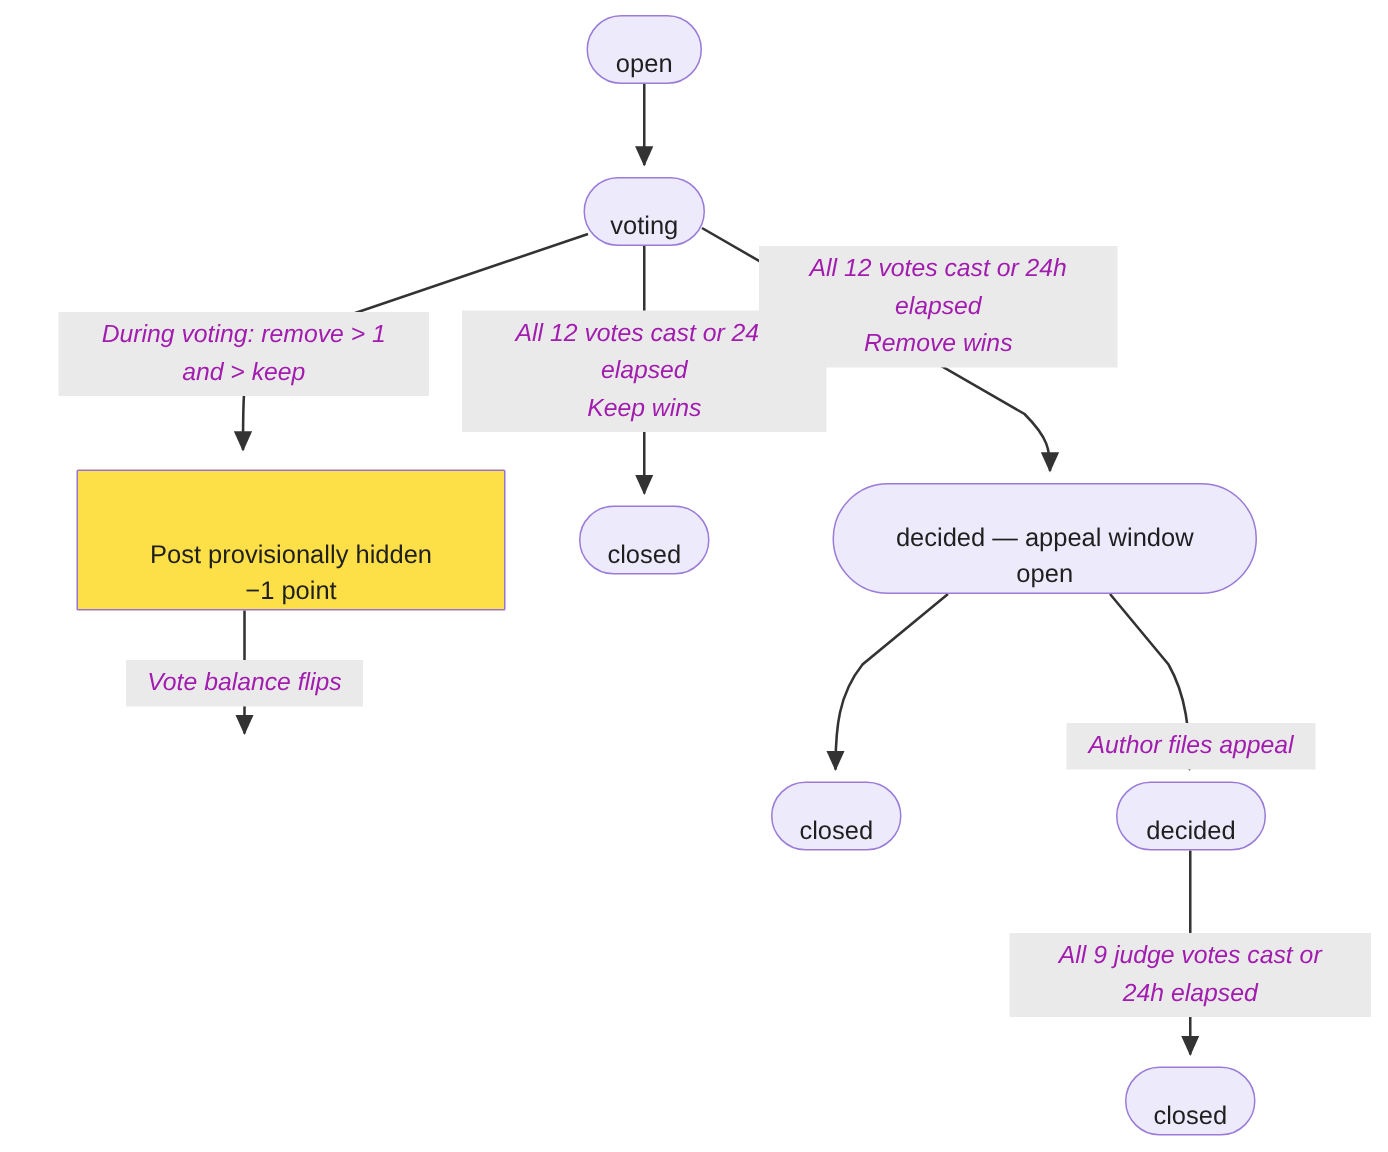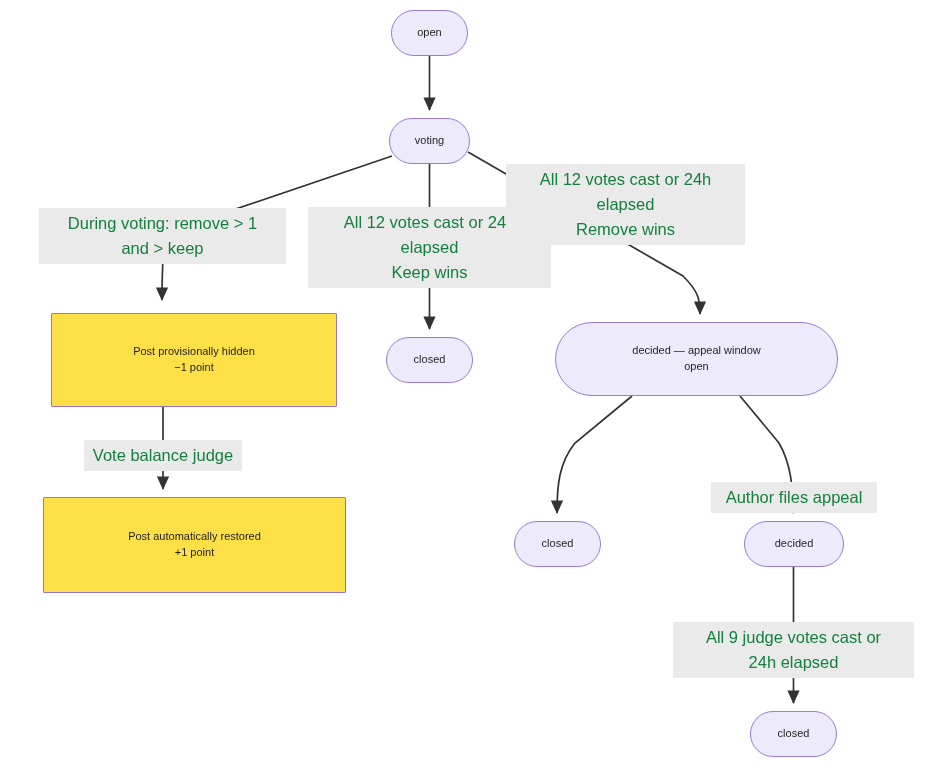--- a/index.html
+++ b/index.html
@@ -23,25 +23,25 @@
     left: 0;
     top: 0;
     width: 925px;
     height: 768px;
     z-index: 1;
   }
   .node {
     position: absolute;
     box-sizing: border-box;
     display: flex;
-    align-items: center;
+    align-items: flex-end;
     justify-content: center;
     text-align: center;
     color: #1f1f1f;
-    font-size: 11px;
+    font-size: 17px;
     line-height: 1.42;
     background: #ECEAFB;
     border: 1.6px solid #9A7BD8;
     z-index: 3;
   }
   .node.stadium {
     border-radius: 999px;
   }
   .node.rect {
     border-radius: 1px;
@@ -50,27 +50,28 @@
     margin-left: 31px;
   }
   .node-text {
     padding: 0 12px;
     white-space: pre-line;
   }
   .edge-label {
     position: absolute;
     box-sizing: border-box;
     background: #EAEAEA;
-    color: #15803d;
+    color: #a21caf;
     font-size: 16.5px;
     line-height: 1.52;
     text-align: center;
     padding: 3px 8px;
     white-space: pre-line;
     z-index: 2;
+    font-style: italic;
   }
   
   .edge-label.under {
     z-index: 2;
   }
   .edge-label.over {
     z-index: 4;
   }
 </style>
 </head>
@@ -108,24 +109,20 @@
 
   <div class="node stadium" style="left:389px; top:118px; width:81px; height:46px;">
     <span class="node-text">voting</span>
   </div>
 
   <div class="node rect" style="left:20px; top:313px; width:286px; height:94px;">
     <span class="node-text">Post provisionally hidden
 −1 point</span>
   </div>
 
-  <div class="node rect" style="left:12px; top:497px; width:303px; height:96px;">
-    <span class="node-text">Post automatically restored
-+1 point</span>
-  </div>
 
   <div class="node stadium" style="left:386px; top:337px; width:87px; height:46px;">
     <span class="node-text">closed</span>
   </div>
 
   <div class="node stadium" style="left:555px; top:322px; width:283px; height:74px;">
     <span class="node-text">decided — appeal window
 open</span>
   </div>
 
@@ -145,21 +142,21 @@
 elapsed
 Keep wins</div>
 
   <div class="edge-label over" style="left:39px; top:208px; width:247px;">During voting: remove &gt; 1
 and &gt; keep</div>
 
   <div class="edge-label over" style="left:506px; top:164px; width:239px;">All 12 votes cast or 24h
 elapsed
 Remove wins</div>
 
-  <div class="edge-label over" style="left:84px; top:440px; width:158px;">Vote balance judge</div>
+  <div class="edge-label over" style="left:84px; top:440px; width:158px;">Vote balance flips</div>
 
 
   <div class="edge-label over" style="left:711px; top:439px; width:166px;margin-top:43px;">Author files appeal</div>
 
   <div class="edge-label over" style="left:673px; top:622px; width:241px;">All 9 judge votes cast or
 24h elapsed</div>
 
 </div>
 
 </body></html>

